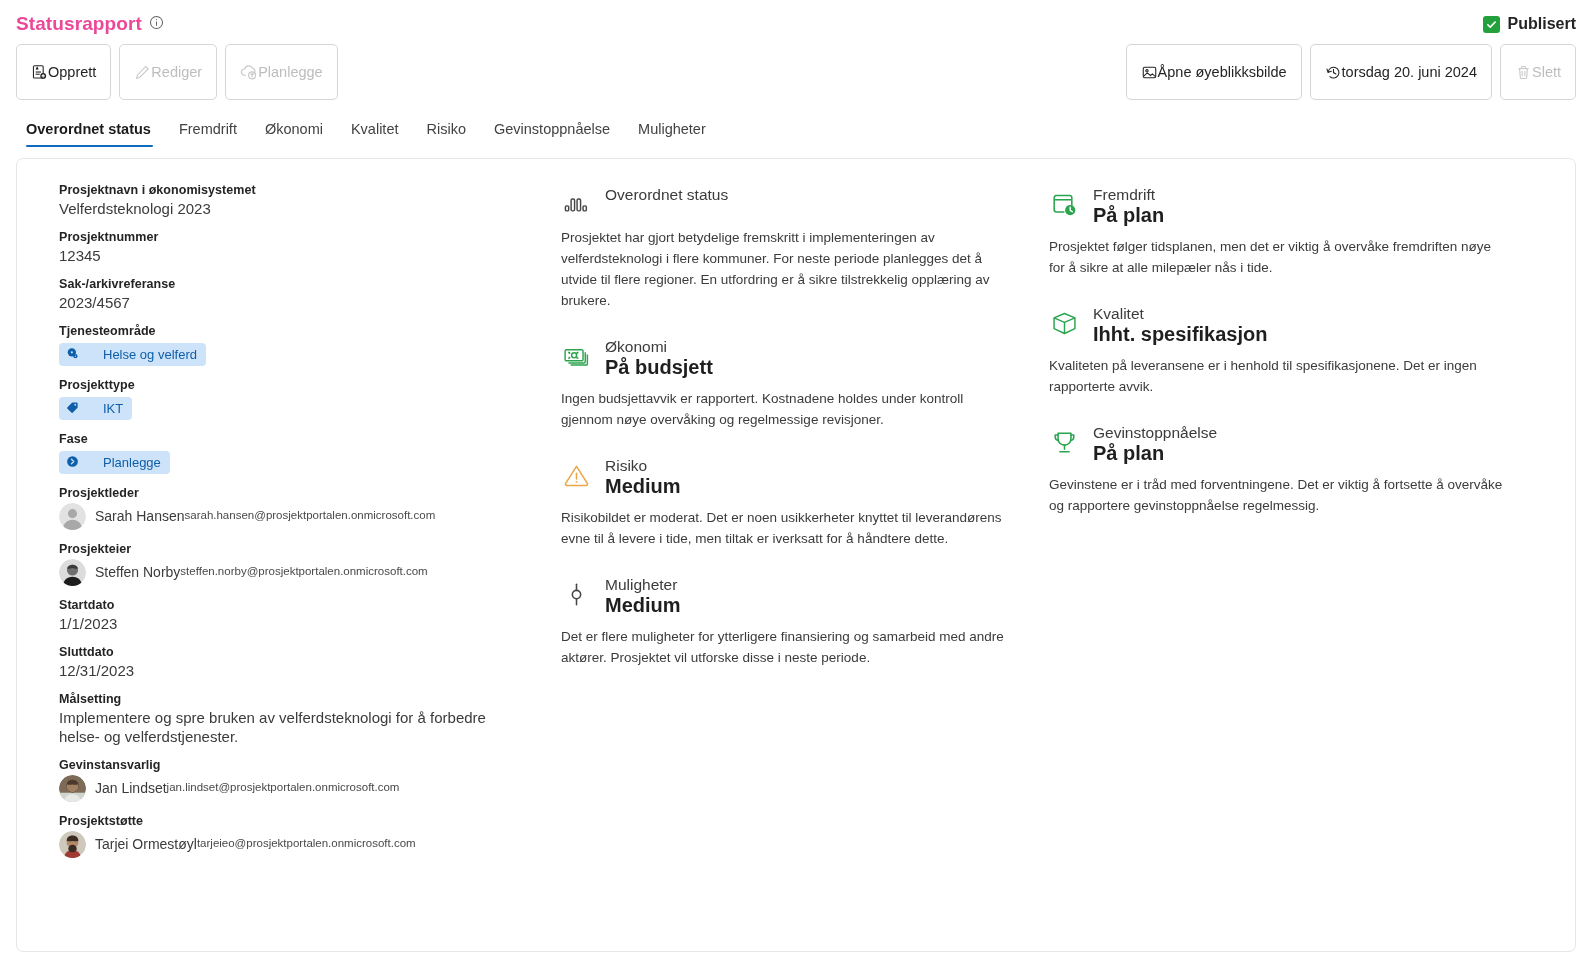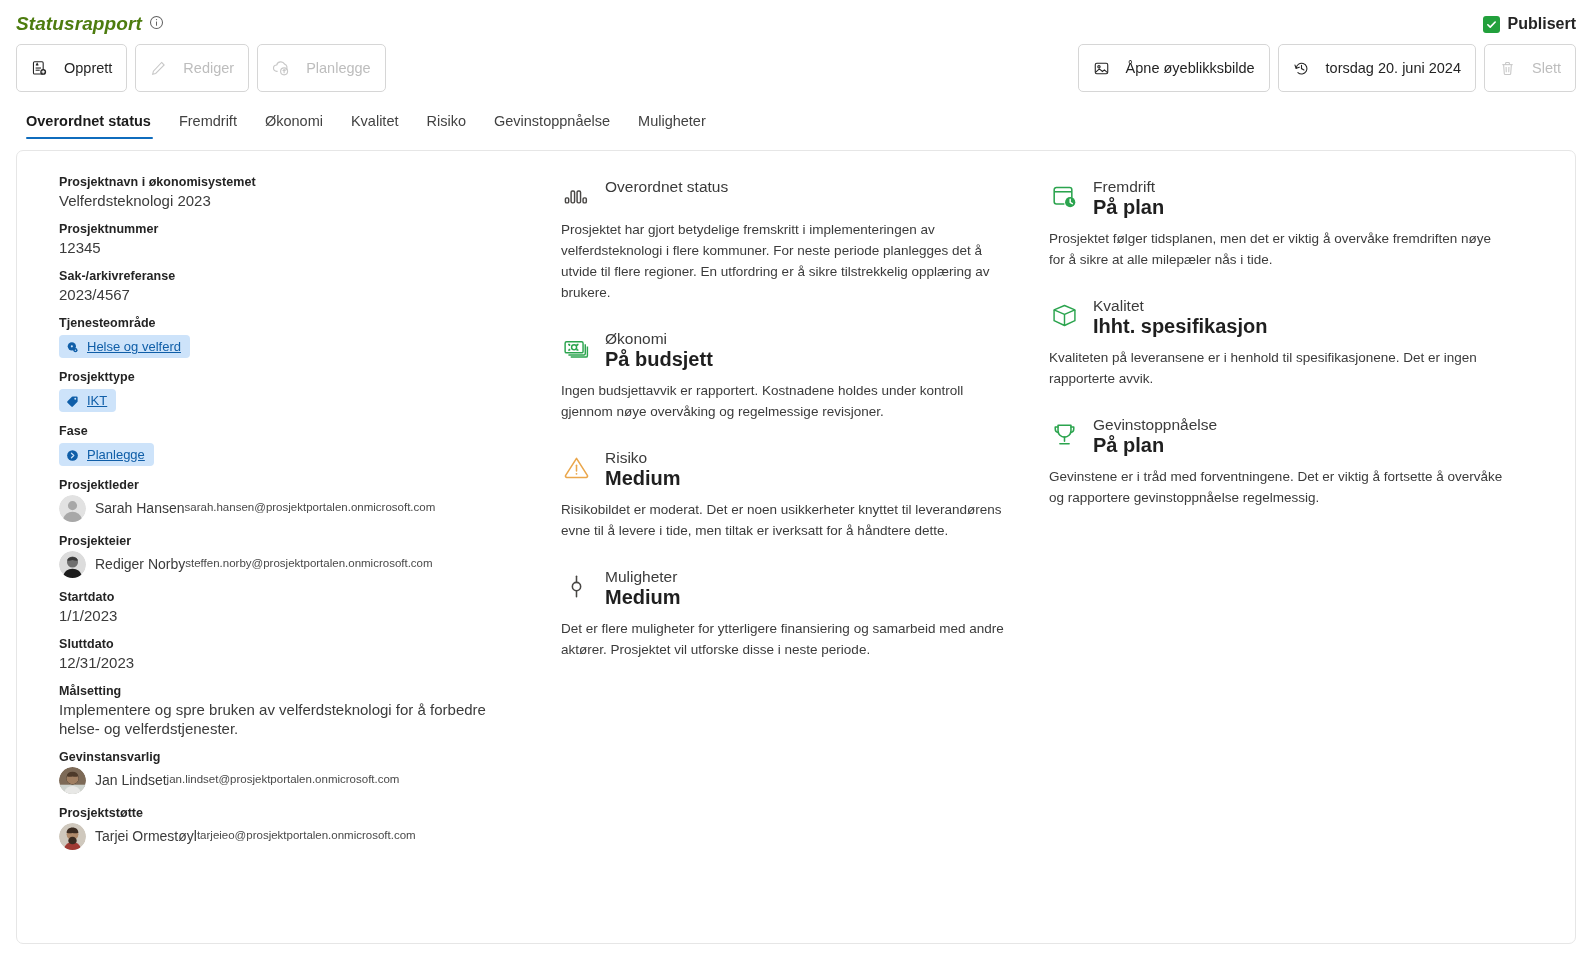--- a/index.html
+++ b/index.html
@@ -18,23 +18,22 @@
     display: flex;
     align-items: flex-start;
     justify-content: space-between;
     padding: 10px 16px 0 16px;
   }
   .title-wrap { display: flex; align-items: center; gap: 7px; }
   .page-title {
     font-size: 19px;
     font-weight: 600;
     letter-spacing: .1px;
-    color: #4d7c0f;
+    color: #ec4899;
     line-height: 28px;
-    font-style: italic;
   }
   .info-icon { display: block; color: #616161; }
 
   .publish-state {
     display: flex;
     align-items: center;
     gap: 8px;
     margin-top: 5px;
     text-align: right;
   }
@@ -50,22 +49,22 @@
   .commandbar {
     display: flex;
     justify-content: space-between;
     align-items: center;
     padding: 6px 16px 0 16px;
   }
   .cmd-group { display: flex; gap: 8px; }
   .cmd-btn {
     display: inline-flex;
     align-items: center;
-    gap: 16px;
-    height: 48px;
+    gap: 0;
+    height: 56px;
     padding: 0 14px;
     border: 1px solid #d6d6d6;
     border-radius: 5px;
     background: #ffffff;
     font-size: 14.5px;
     color: #242424;
     cursor: pointer;
     white-space: nowrap;
     font-family: inherit;
   }
@@ -129,30 +128,29 @@
   }
   .meta-value {
     font-size: 15px;
     color: #3b3b3b;
     line-height: 19px;
     max-width: 470px;
   }
 
   .chip {
     display: inline-flex;
-    align-items: flex-end;
-    gap: 8px;
+    align-items: flex-start;
+    gap: 24px;
     background: #cde3fa;
     color: #0f5ea8;
     border-radius: 4px;
     padding: 4px 9px 4px 7px;
     font-size: 13px;
     margin-top: 3px;
     cursor: pointer;
-    text-decoration: underline;
   }
   .chip svg { color: #0f5ea8; display: block; }
 
   .person {
     display: flex;
     align-items: center;
     gap: 9px;
     margin-top: 3px;
   }
   .avatar {
@@ -384,21 +382,21 @@
       <div class="meta-block">
         <div class="meta-label">Prosjekteier</div>
         <div class="person">
           <span class="avatar"><svg viewBox="0 0 32 32" width="27" height="27">
               <circle cx="16" cy="16" r="16" fill="#dcdcdc"></circle>
               <circle cx="16" cy="13" r="6.6" fill="#6f6f6f"></circle>
               <path d="M16 7.2c3.6 0 5.9 1.6 6.4 4.2-2.3.5-4.3.2-6.4-.7-2 .9-4 1.2-6.3.7.4-2.6 2.7-4.2 6.3-4.2Z" fill="#3a3a3a"></path>
               <path d="M4.9 28.8A11.6 11.6 0 0 1 16 21a11.6 11.6 0 0 1 11.1 7.8A16 16 0 0 1 4.9 28.8Z" fill="#1d1d1d"></path>
             </svg></span>
           <div class="person-text">
-            <span class="person-name">Rediger Norby</span>
+            <span class="person-name">Steffen Norby</span>
             <span class="person-mail">steffen.norby@prosjektportalen.onmicrosoft.com</span>
           </div>
         </div>
       </div>
       <div class="meta-block">
         <div class="meta-label">Startdato</div>
         <div class="meta-value">1/1/2023</div>
       </div>
       <div class="meta-block">
         <div class="meta-label">Sluttdato</div>

